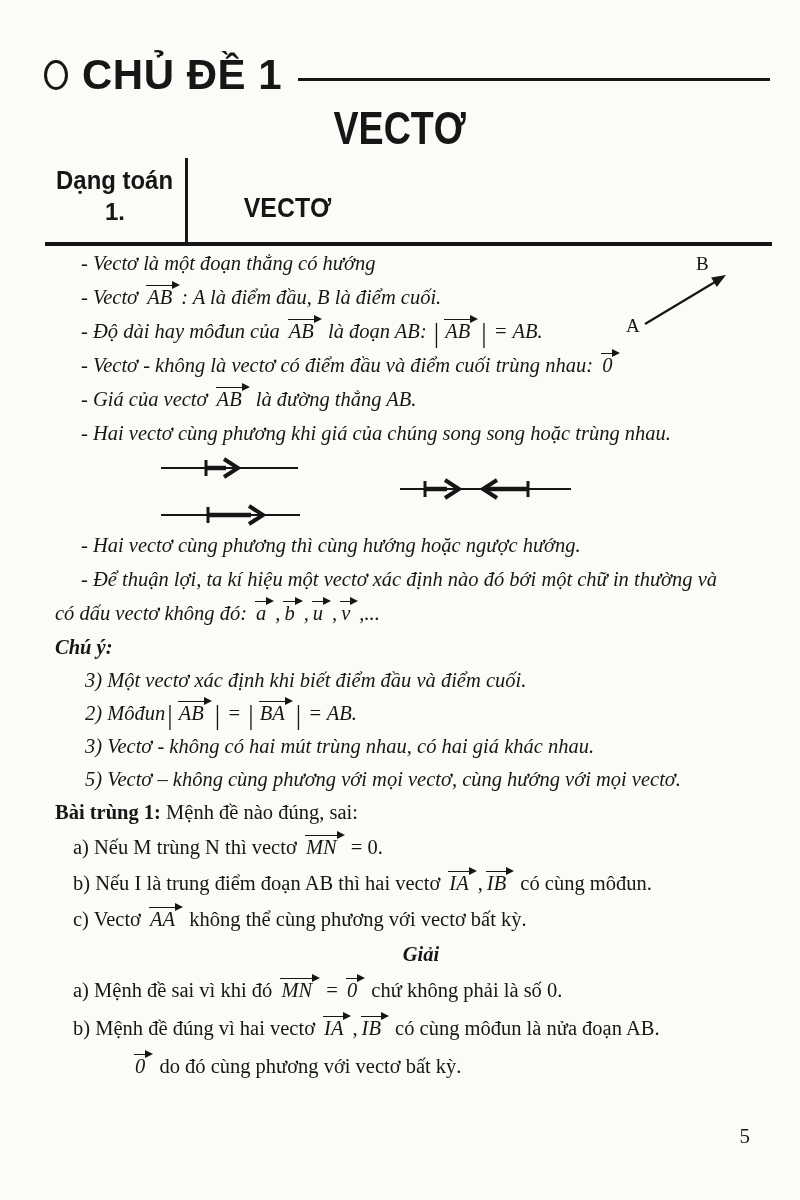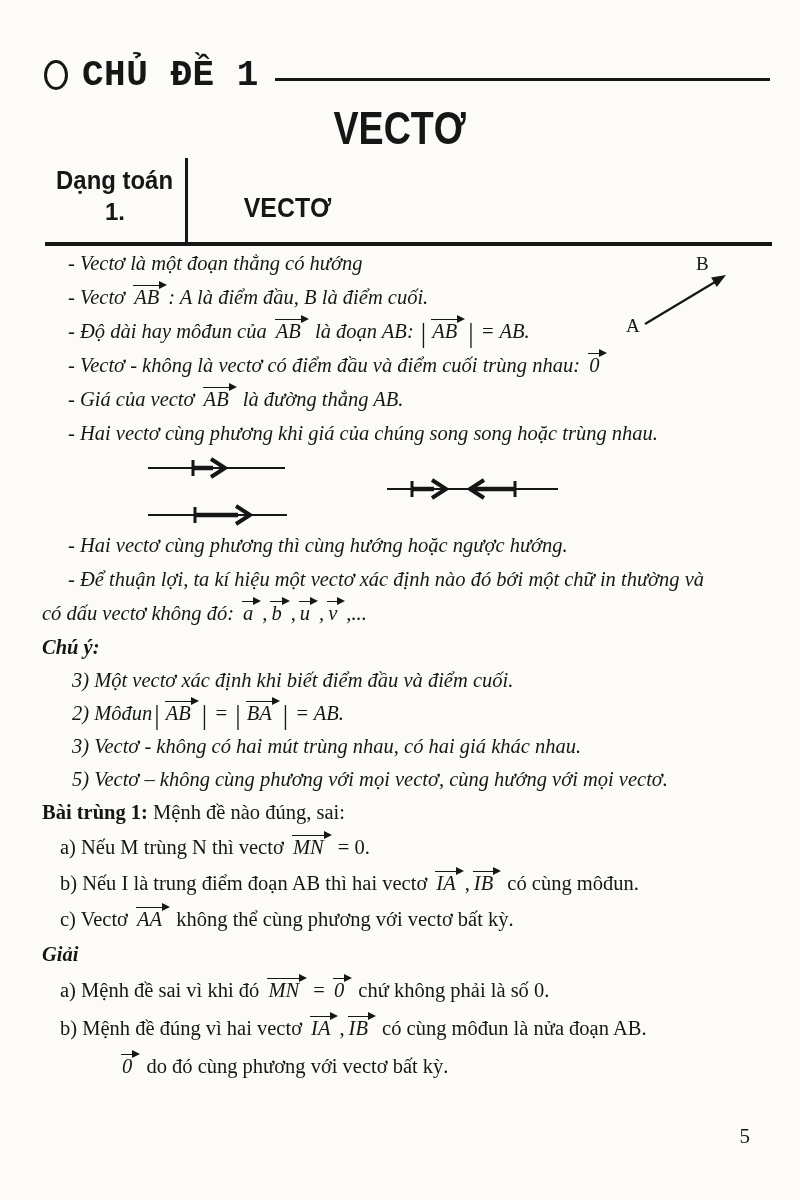--- a/index.html
+++ b/index.html
@@ -12,48 +12,48 @@
     background:var(--paper);
     font-family:"Liberation Serif", serif;
     color:var(--ink);
     overflow:hidden;
   }
   .page{position:relative;width:800px;height:1200px;background:var(--paper);}
 
   
   .topic-header{position:absolute;left:44px;right:30px;top:56px;display:flex;align-items:center;height:38px;}
   .oval{width:18px;height:24px;border:3.5px solid var(--ink);border-radius:50%;flex:0 0 auto;}
-  .topic-label{margin-left:14px;font-weight:bold;font-size:36px;letter-spacing:0.5px;white-space:nowrap;font-family:Liberation Mono, monospace;}
+  .topic-label{margin-left:14px;font-weight:bold;font-size:42px;letter-spacing:0.5px;white-space:nowrap;font-family:Liberation Sans, sans-serif;}
   .topic-rule{flex:1;border-top:3.5px solid var(--ink);margin-left:16px;margin-top:8px;}
 
   
   .main-title{position:absolute;top:100px;left:0;width:800px;text-align:center;}
   .main-title span{display:inline-block;font-family:"Liberation Sans",sans-serif;font-weight:bold;font-size:47px;transform:scaleX(0.80);letter-spacing:0px;}
 
   
   .section-box{position:absolute;top:158px;left:45px;right:28px;height:84px;border-bottom:4.5px solid var(--ink);display:flex;font-family:"Liberation Sans",sans-serif;font-weight:bold;}
   .section-left{width:140px;text-align:center;padding-top:7px;}
   .section-label{font-size:26px;display:inline-block;transform:scaleX(0.92);line-height:30px;}
   .section-number{font-size:24px;line-height:28px;margin-top:3px;}
   .section-divider{width:3px;background:var(--ink);height:84px;flex:0 0 auto;}
   .section-name{flex:1;display:flex;align-items:center;padding-left:52px;padding-top:16px;}
   .section-name span{display:inline-block;font-size:27px;transform:scaleX(0.92);}
 
   
-  .content{position:absolute;top:246px;left:42px;width:732px;font-size:20.5px;line-height:34px;}
+  .content{position:absolute;top:246px;left:55px;width:732px;font-size:20.5px;line-height:34px;}
   .ln{line-height:34px;min-height:34px;white-space:nowrap;}
   .it{font-style:italic;}
   .bi{font-style:italic;font-weight:bold;}
   .up{font-style:normal;}
   .bullet{padding-left:26px;}
   .flush{padding-left:0;}
   .num{padding-left:30px;}
   .item{padding-left:18px;}
   .ind2{padding-left:76px;}
-  .ctr{text-align:left;padding-left:0;}
+  .ctr{text-align:center;padding-left:0;}
   .tight{line-height:33px;min-height:33px;}
   .sp38{line-height:36px;min-height:36px;}
   .sp40{line-height:38px;min-height:38px;}
   .b{font-weight:bold;}
 
   
   .vec{position:relative;display:inline-block;font-style:italic;margin:0 2px 0 2px;padding:4px 7px 0 2px;line-height:1;}
   .vec::before{content:"";position:absolute;left:1px;right:6px;top:2px;border-top:1.8px solid var(--ink);}
   .vec::after{content:"";position:absolute;right:-1px;top:-2px;width:0;height:0;border-left:8px solid var(--ink);border-top:4px solid transparent;border-bottom:4px solid transparent;}
 

